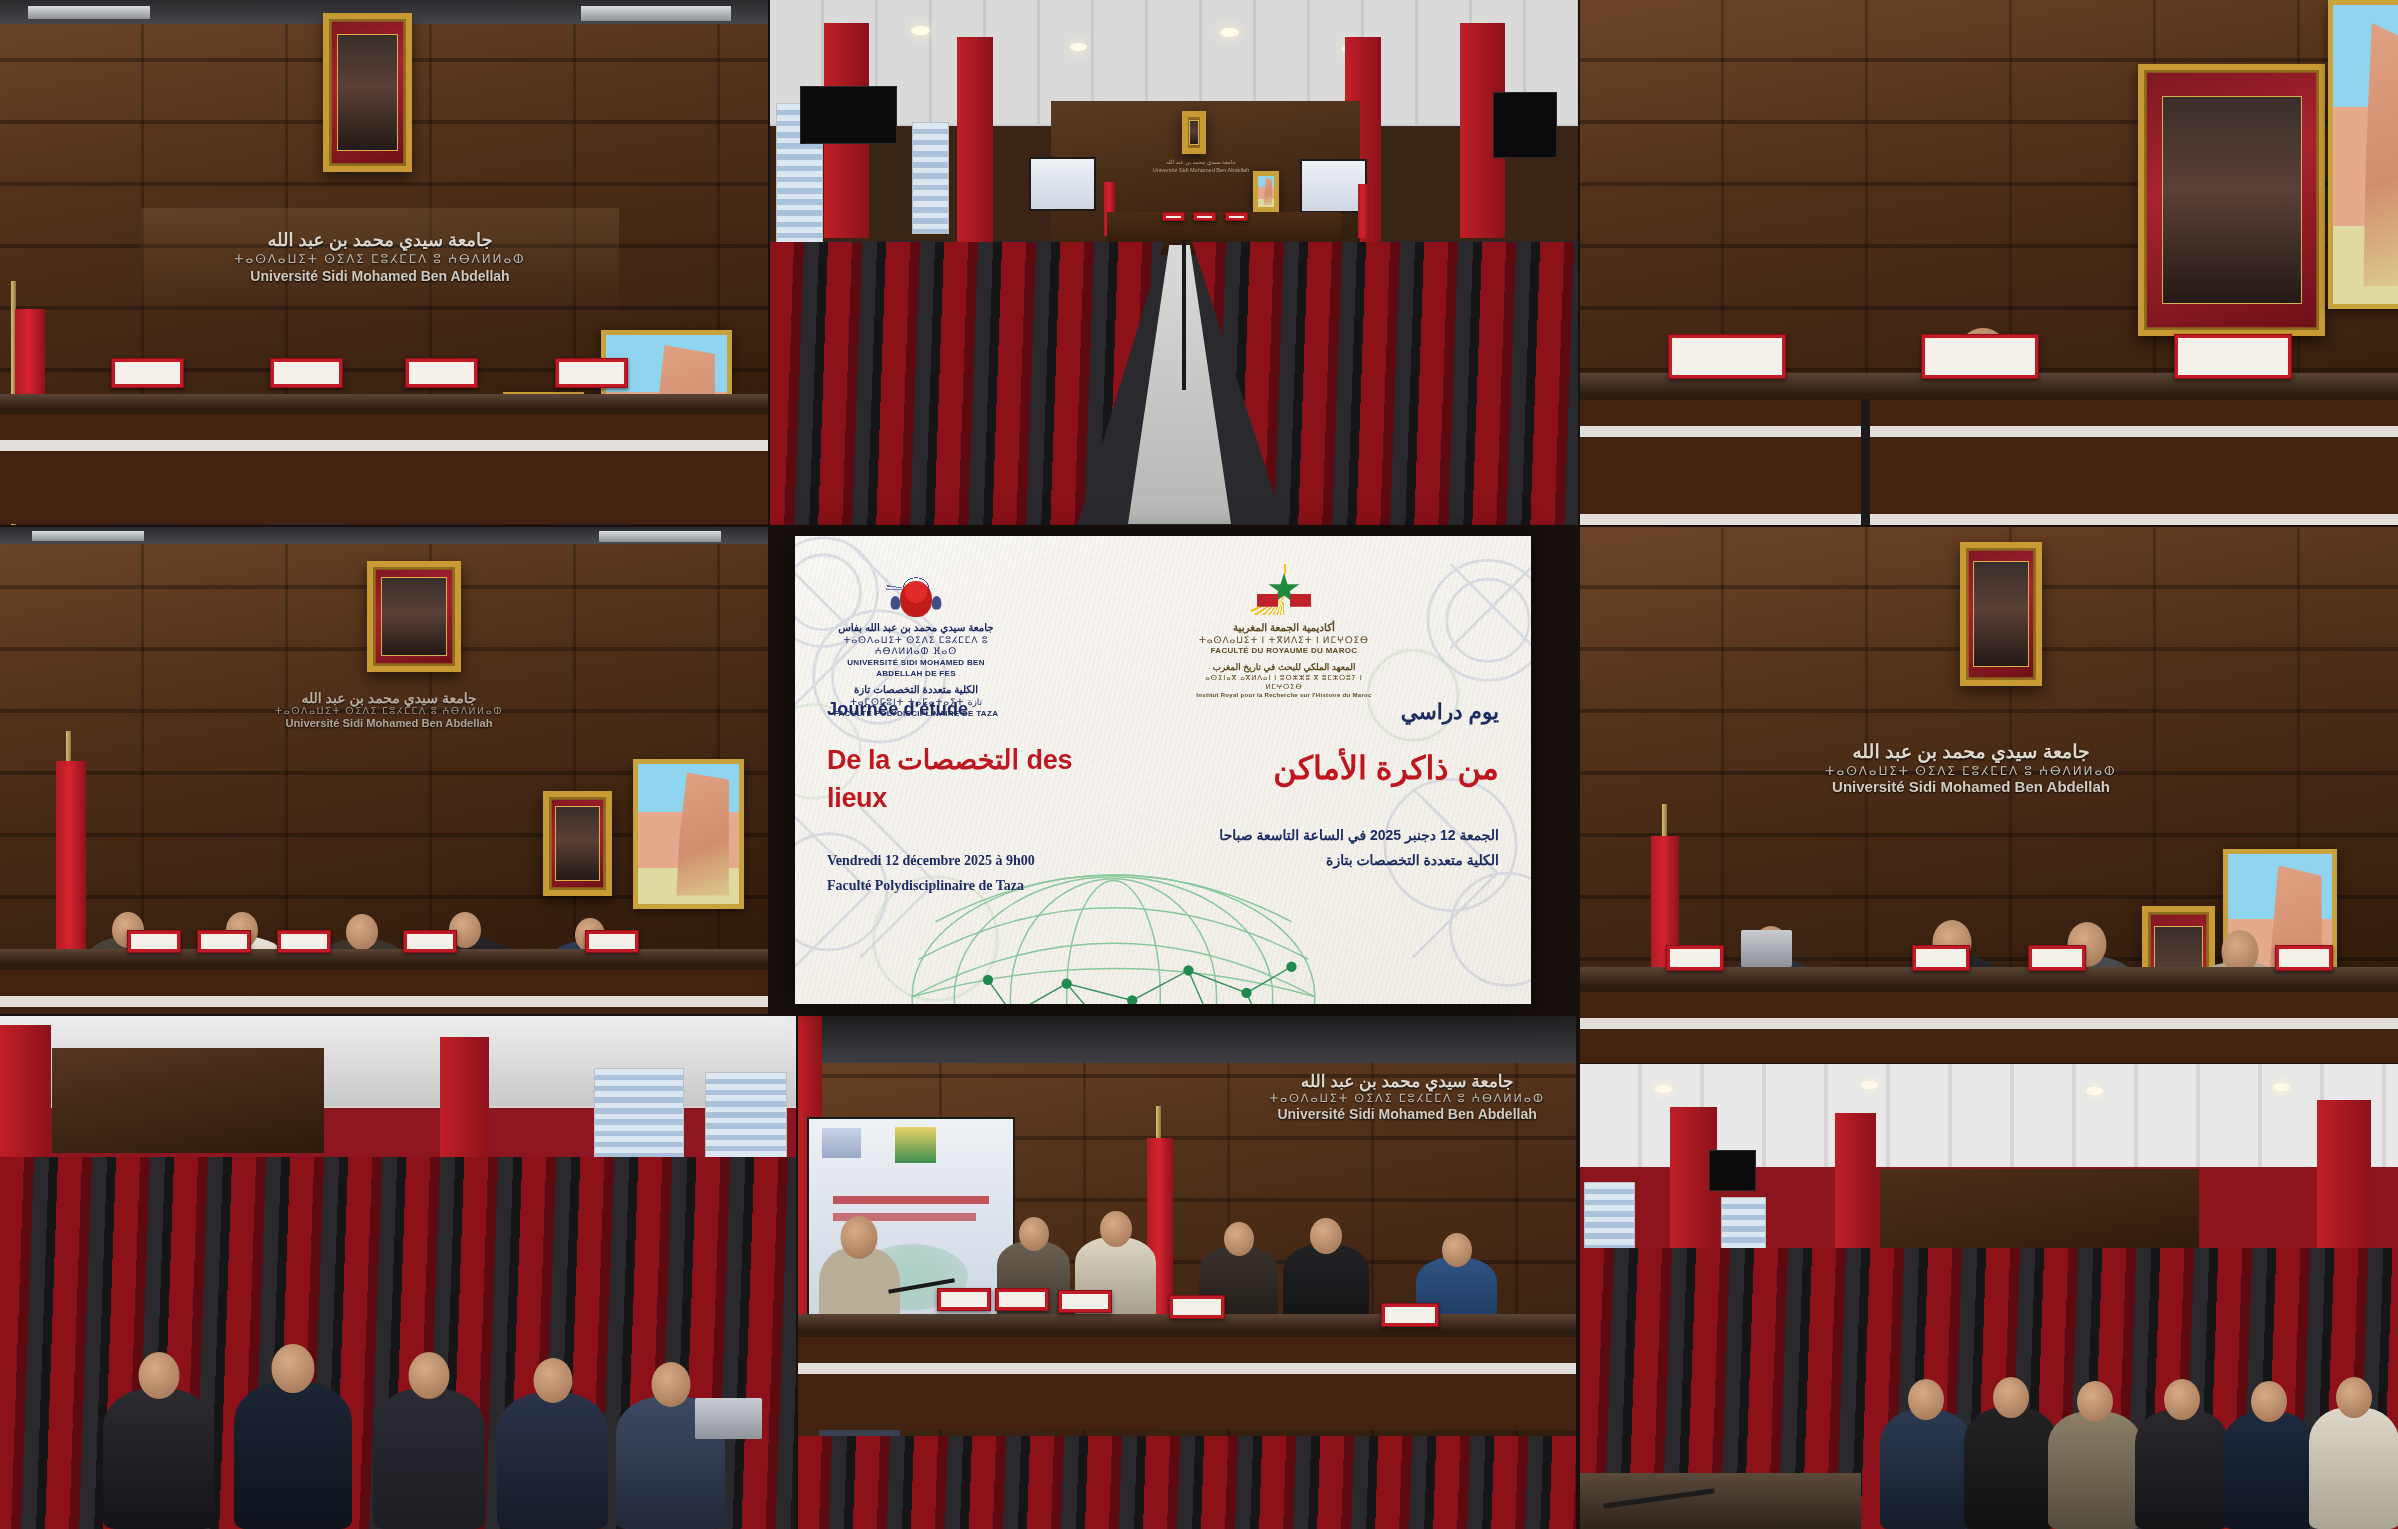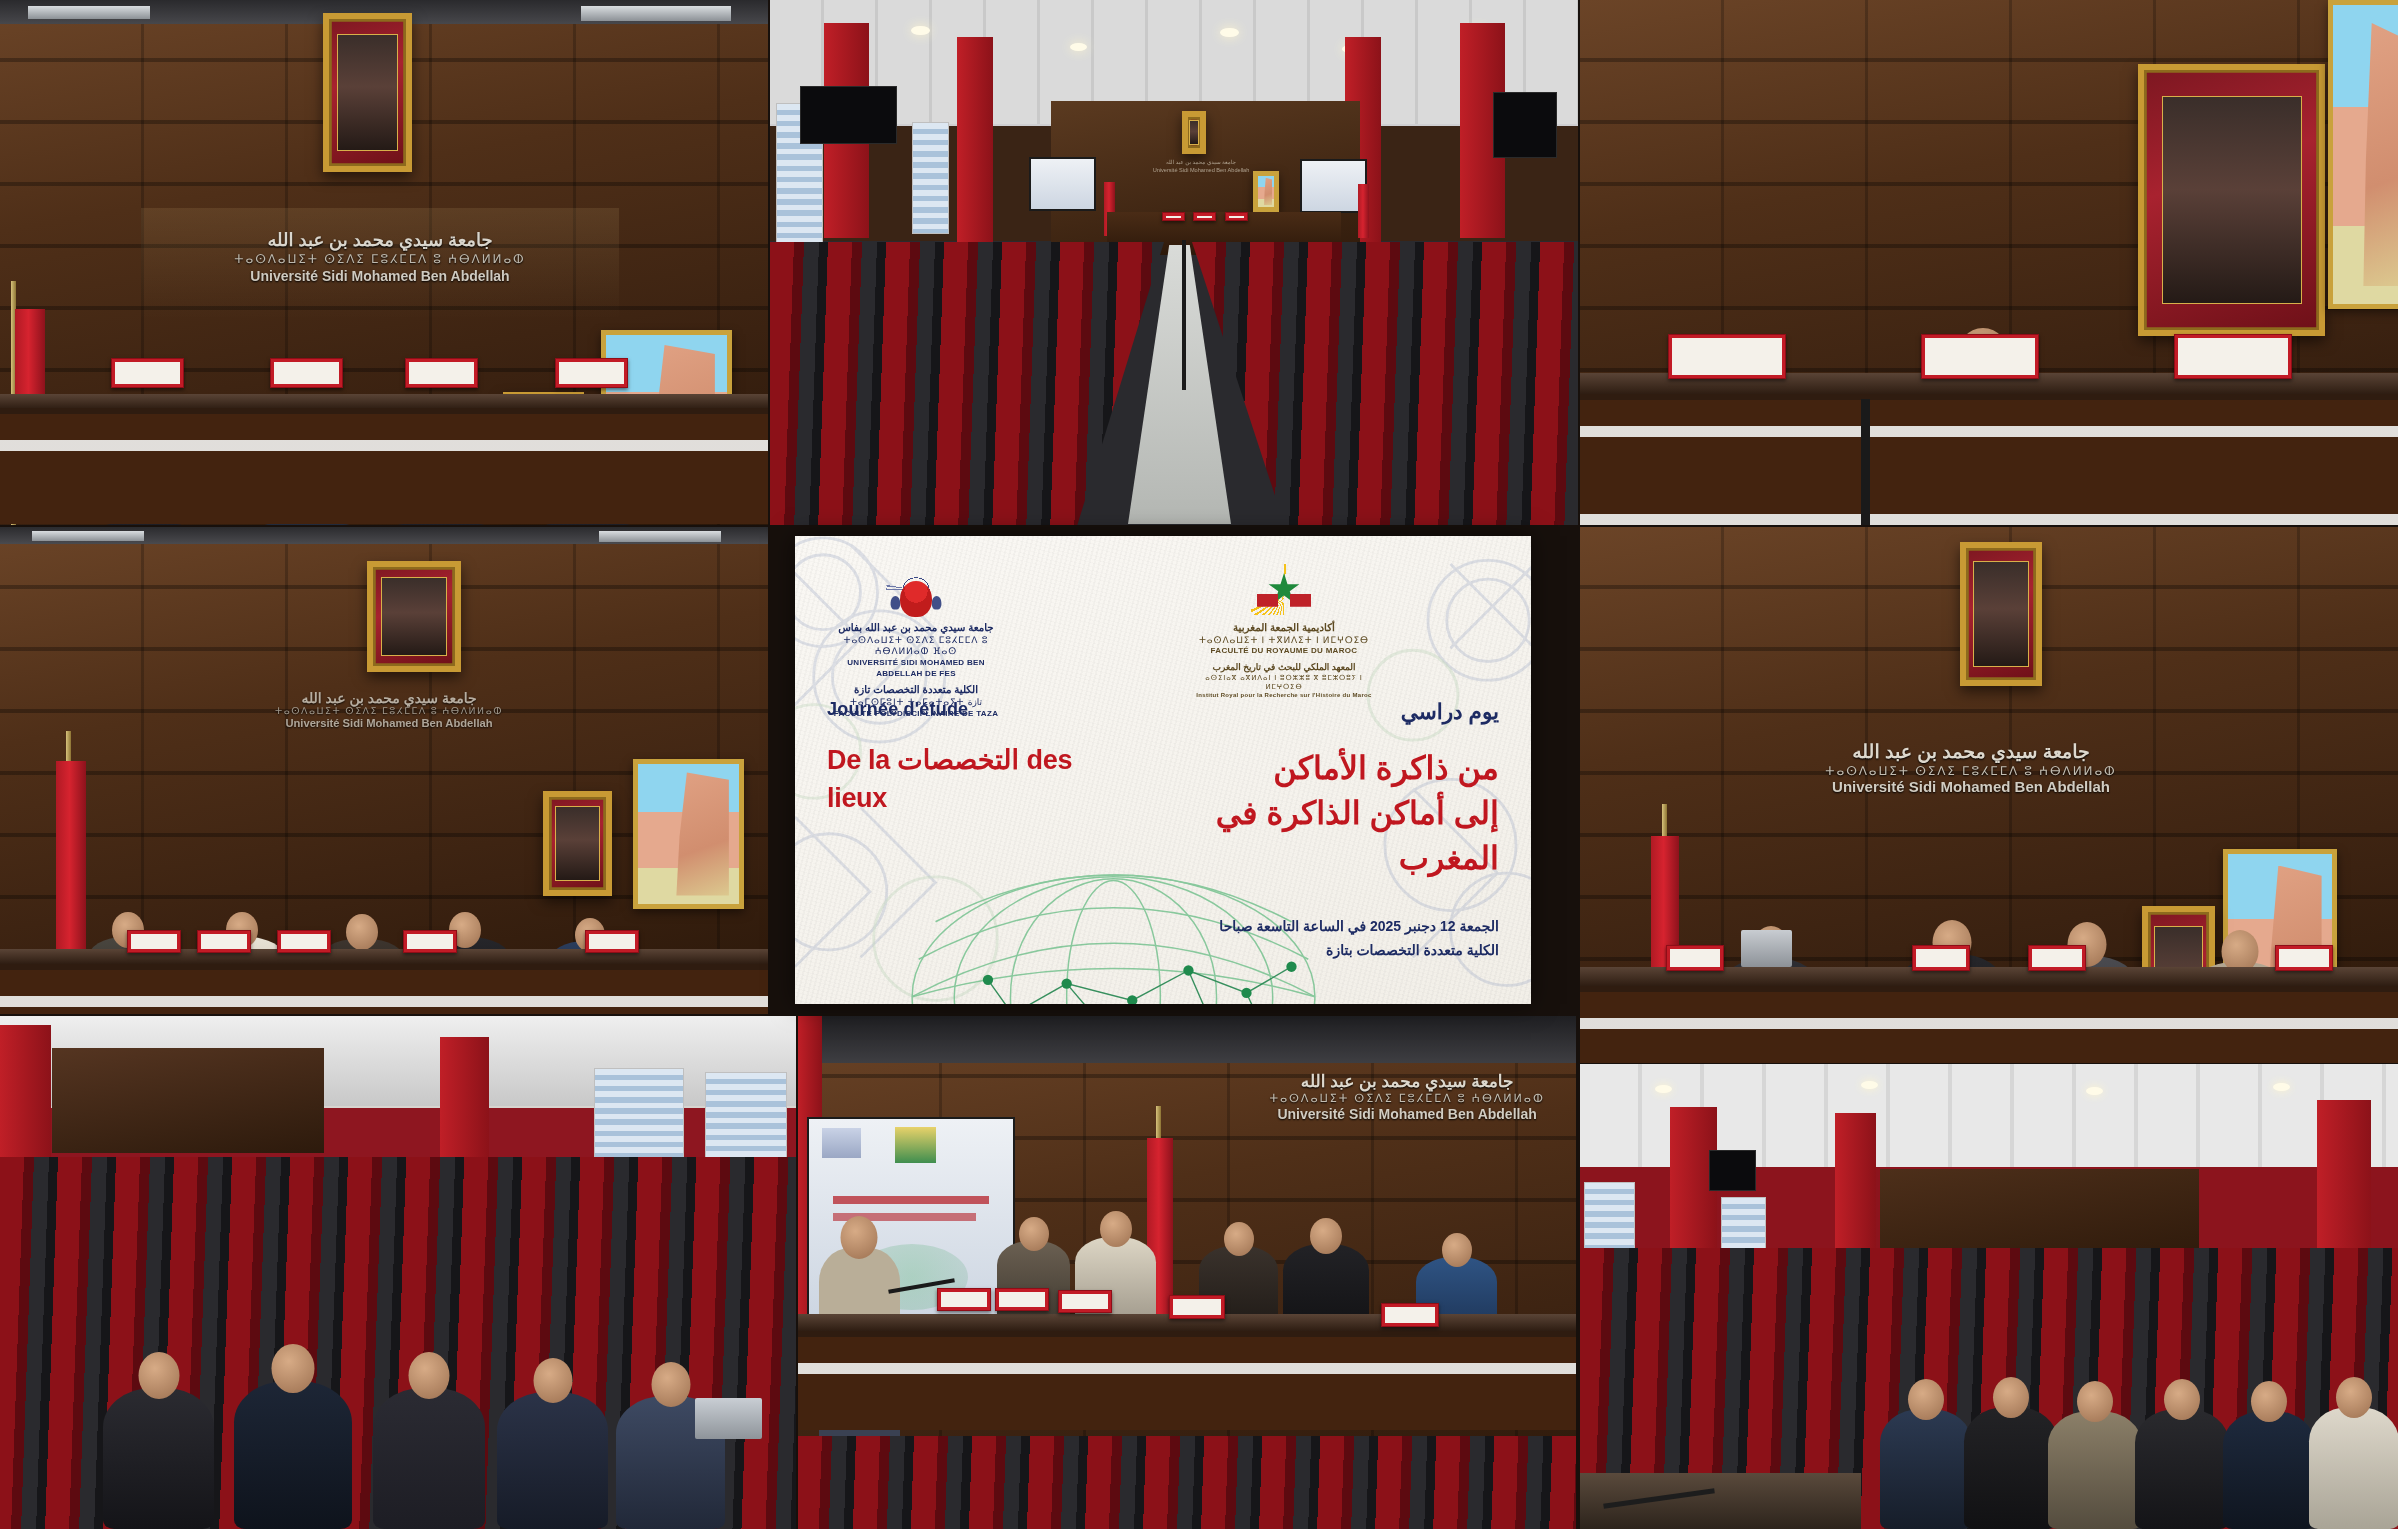--- a/index.html
+++ b/index.html
@@ -684,20 +684,24 @@
             </div>
           </div>
         </div>
 
         <div class="kicker">Journée d'étude</div>
 
         <div class="poster-title">
           <span class="ln">De la التخصصات des lieux</span>
         </div>
 
+        <div class="poster-meta">
+          <span class="ln">Vendredi 12 décembre 2025 à 9h00</span>
+          <span class="ln">Faculté Polydisciplinaire de Taza</span>
+        </div>
       </div>
 
       <div class="poster-col ar">
         <div class="logo-row" style="justify-content:flex-end;">
           <div class="logo-acad">
             <div class="logo-mark">
               <div class="acad-star">
                 <div class="pent"></div>
                 <div class="ribbon"></div>
               </div>
@@ -710,21 +714,20 @@
               <div class="logo-txt-tif" style="color:#5d4a22;font-size:7px;">ⴰⵙⵉⵏⴰⴳ ⴰⴳⵍⴷⴰⵏ ⵏ ⵓⵔⵣⵣⵓ ⴳ ⵓⵎⵣⵔⵓⵢ ⵏ ⵍⵎⵖⵔⵉⴱ</div>
               <div class="logo-txt-lat" style="color:#5d4a22;font-size:6px;">Institut Royal pour la Recherche sur l'Histoire du Maroc</div>
             </div>
           </div>
         </div>
 
         <div class="kicker ar">يوم دراسي</div>
 
         <div class="poster-title ar">
           <span class="ln">من ذاكرة الأماكن</span>
-          <span class="ln">إلى أماكن الذاكرة في المغرب</span>
         </div>
 
         <div class="poster-meta ar">
           <span class="ln">الجمعة 12 دجنبر 2025 في الساعة التاسعة صباحا</span>
           <span class="ln">الكلية متعددة التخصصات بتازة</span>
         </div>
       </div>
 
     </div>
   </div>

